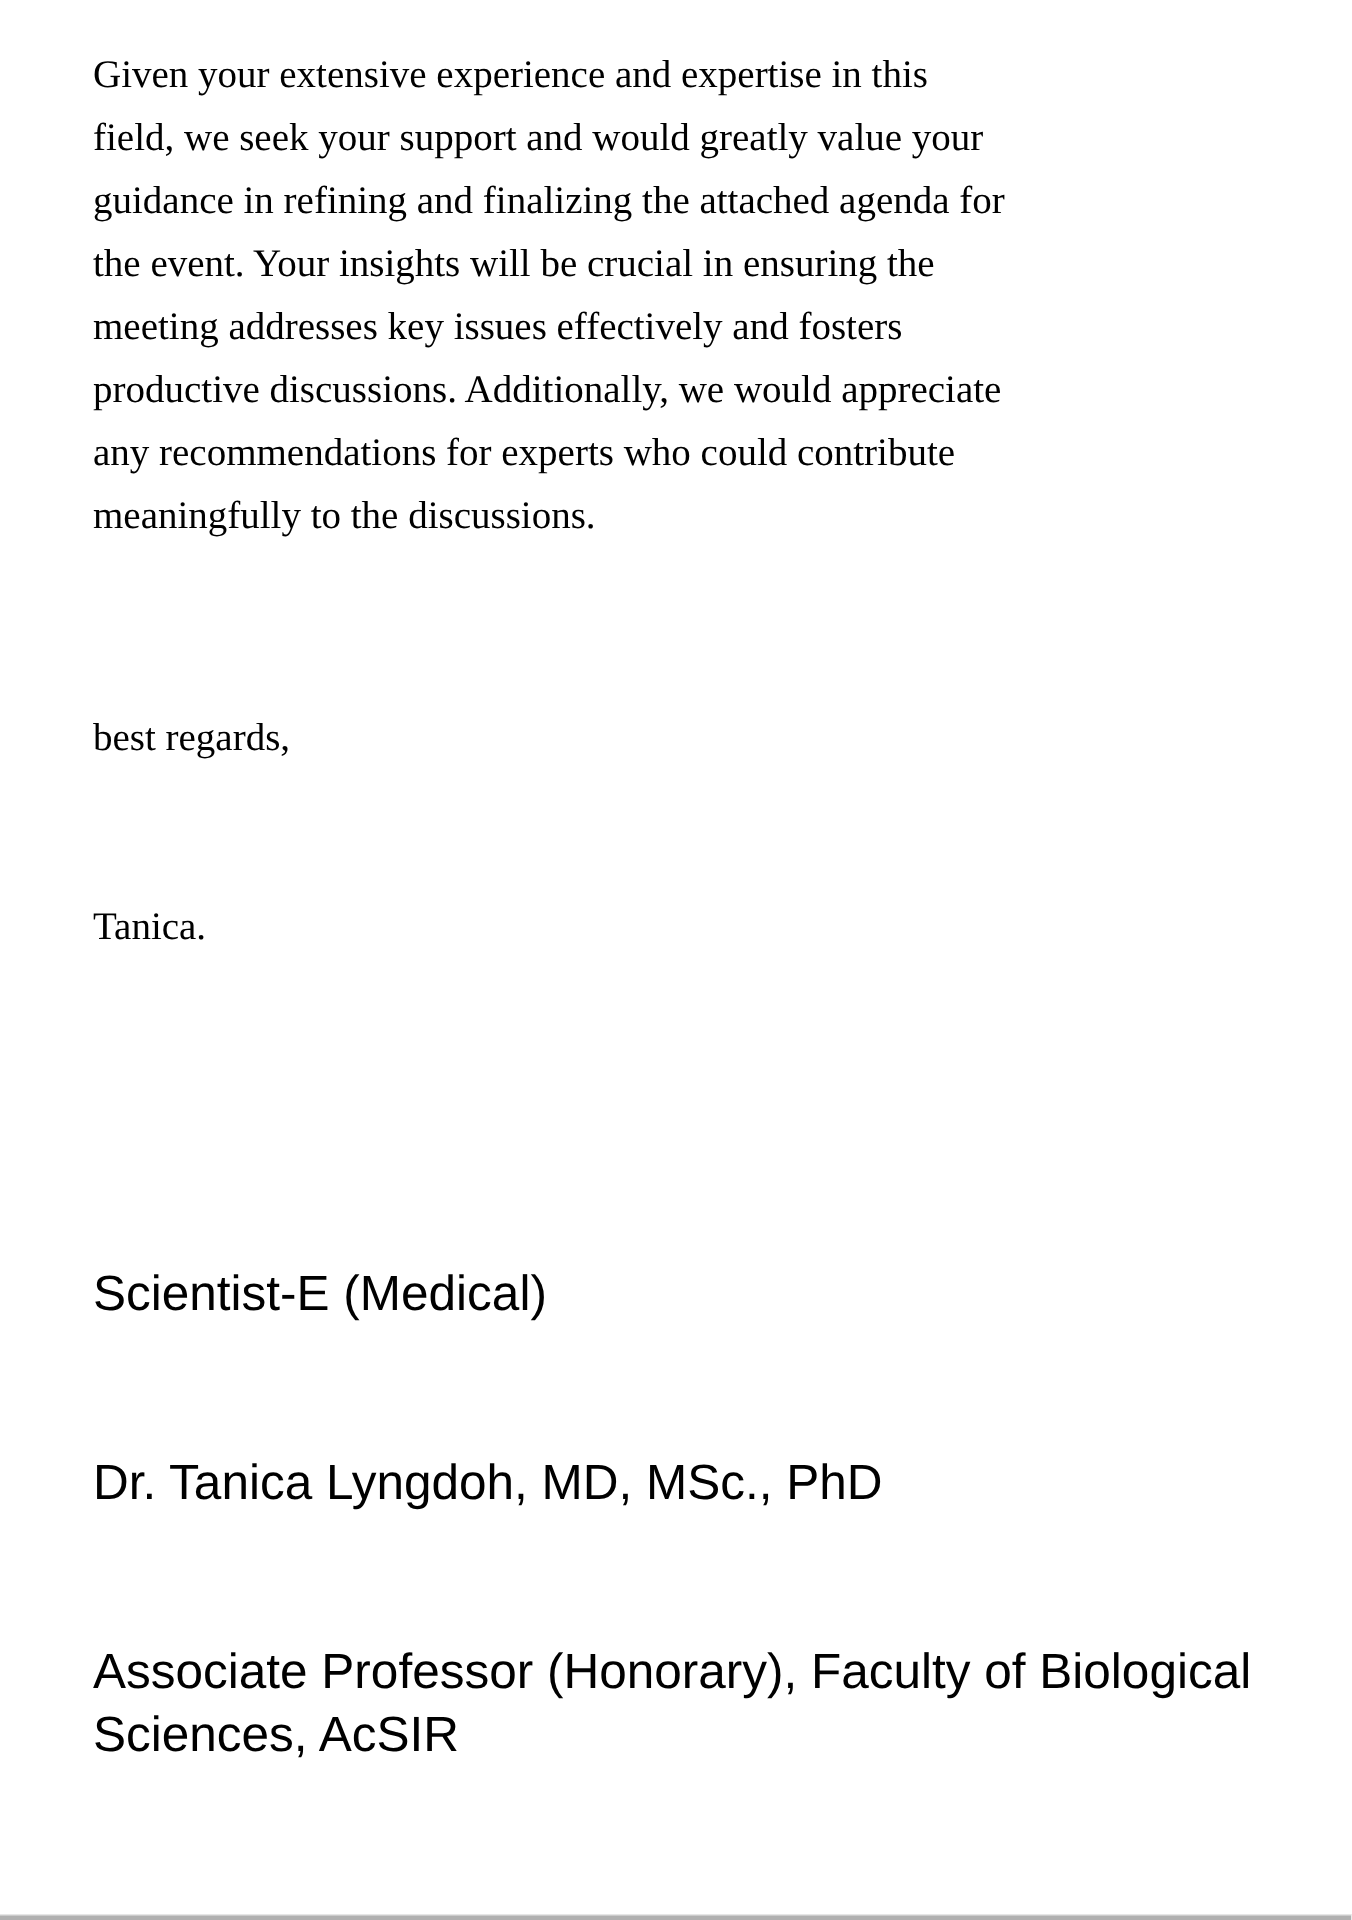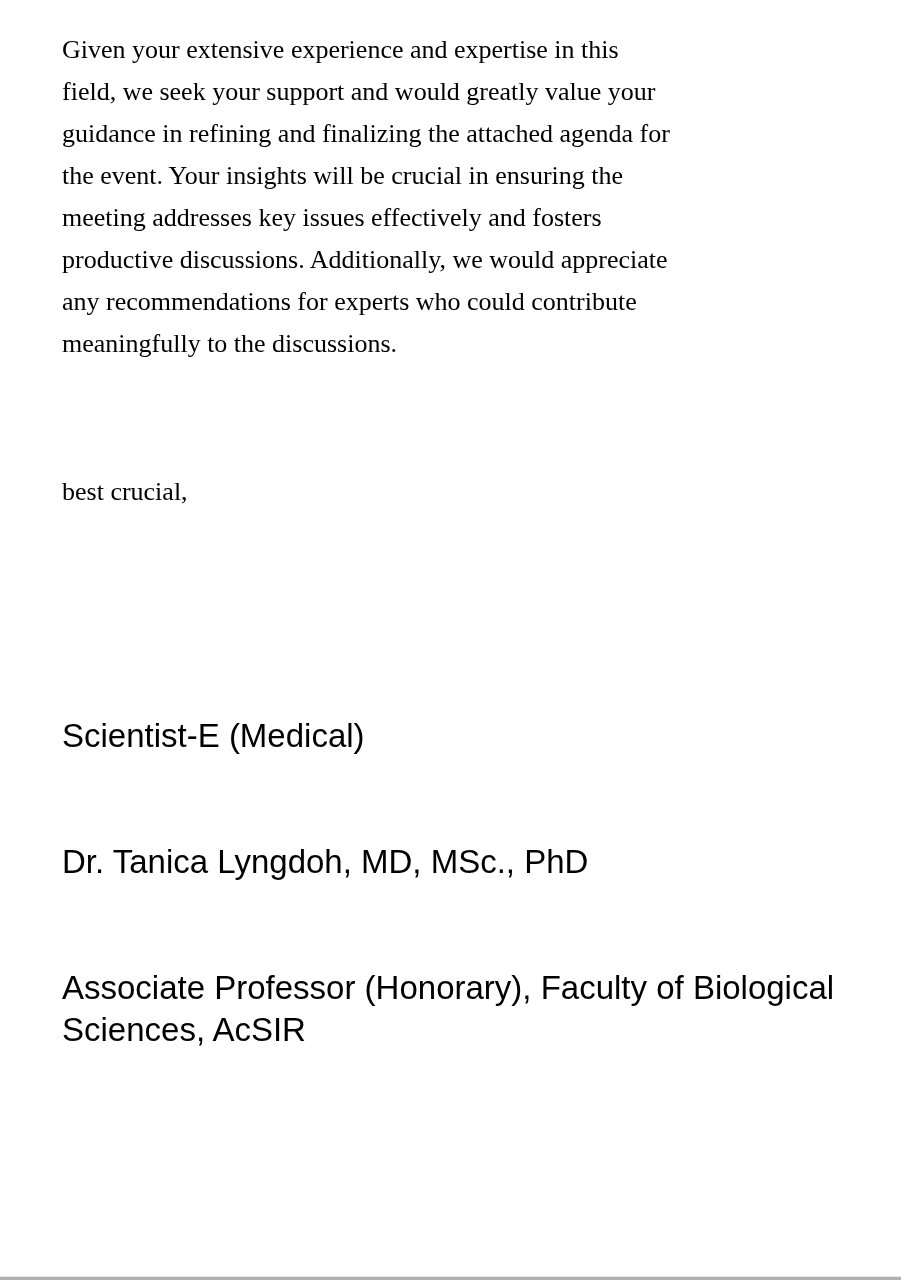--- a/index.html
+++ b/index.html
@@ -54,21 +54,22 @@
 field, we seek your support and would greatly value your
 guidance in refining and finalizing the attached agenda for
 the event. Your insights will be crucial in ensuring the
 meeting addresses key issues effectively and fosters
 productive discussions. Additionally, we would appreciate
 any recommendations for experts who could contribute
 meaningfully to the discussions.</p>
 
 
   <div class="serif-block closing-block">
-    <div>best crucial,</div>
+    <div>best regards,</div>
+    <div>Tanica.</div>
   </div>
 
   <div class="sans-block signature-block">
     <div>Scientist-E (Medical)</div>
     <div>Dr. Tanica Lyngdoh, MD, MSc., PhD</div>
     <div>Associate Professor (Honorary), Faculty of Biological
 Sciences, AcSIR</div>
     
   </div>
 

